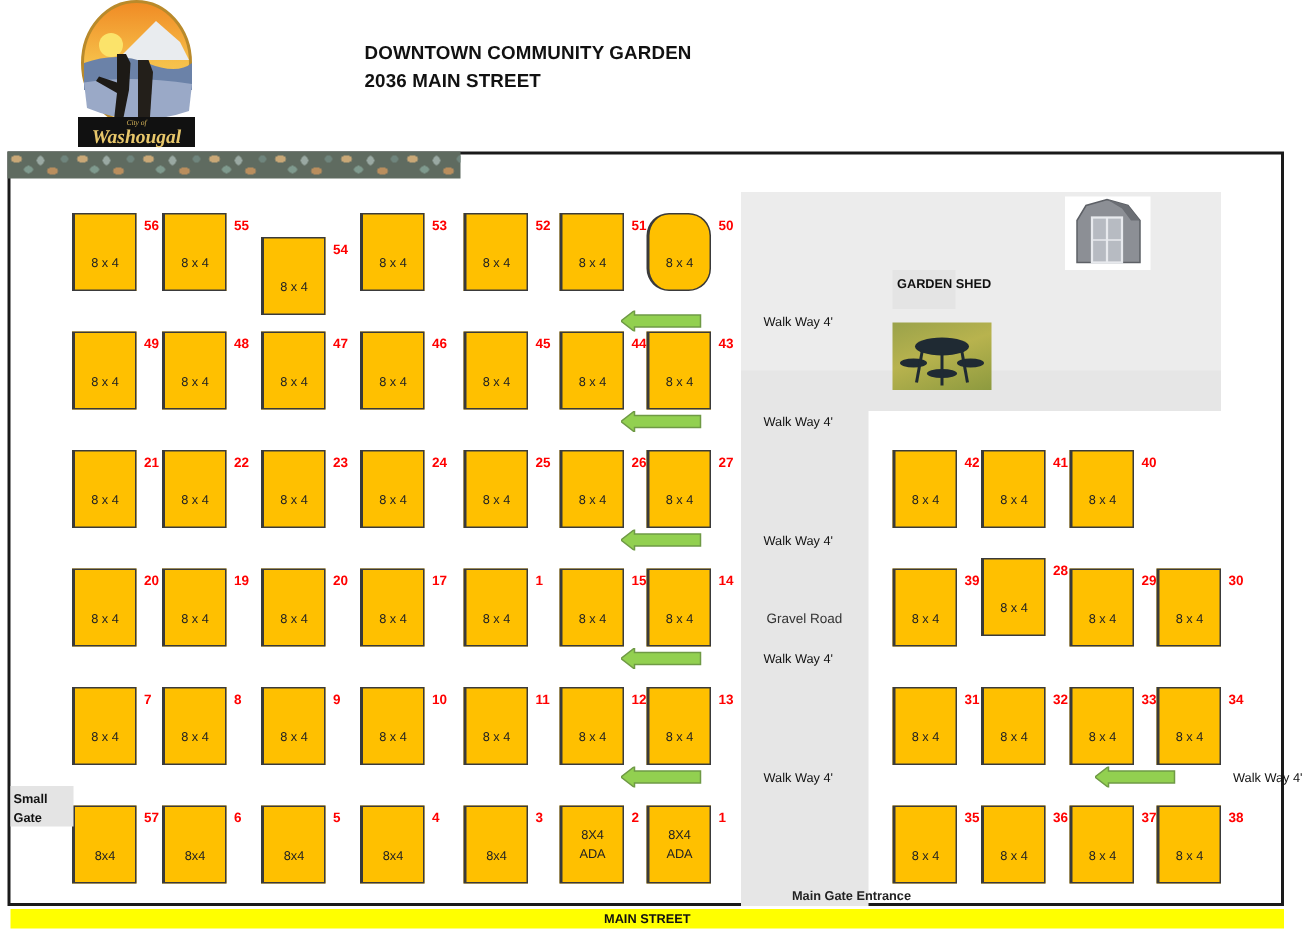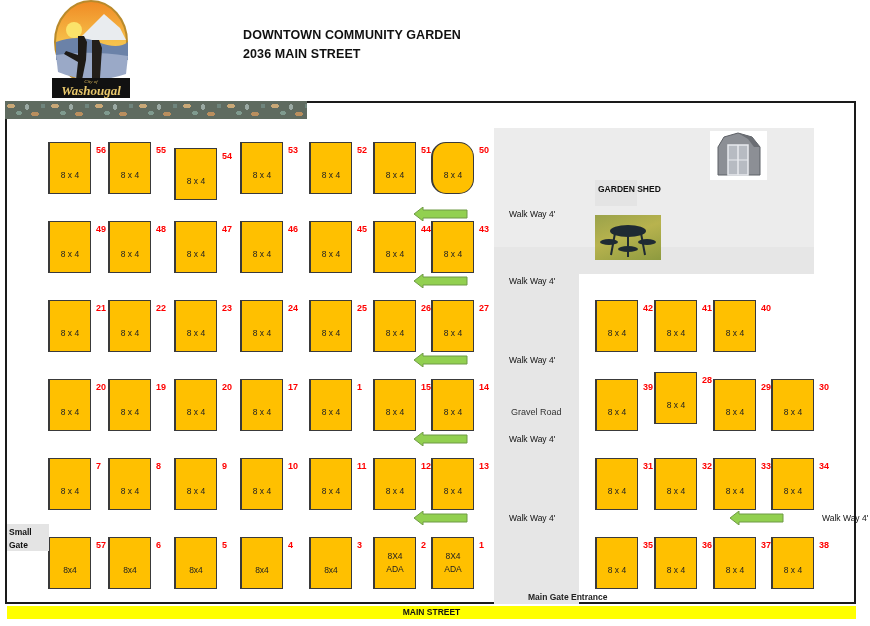--- a/index.html
+++ b/index.html
@@ -125,21 +125,21 @@
 
 <div id="plots">
     <div class="plot" style="left: 48px; top: 142px;">
       <div class="num">56</div>
       <div class="size">8 x 4</div>
     </div>
     <div class="plot" style="left: 108px; top: 142px;">
       <div class="num">55</div>
       <div class="size">8 x 4</div>
     </div>
-    <div class="plot" style="left: 174px; top: 148px; padding-left: 32px;">
+    <div class="plot" style="left: 174px; top: 158px; padding-left: 32px;">
       <div class="num">54</div>
       <div class="size">8 x 4</div>
     </div>
     <div class="plot" style="left: 240px; top: 142px;">
       <div class="num">53</div>
       <div class="size">8 x 4</div>
     </div>
     <div class="plot" style="left: 309px; top: 142px;">
       <div class="num">52</div>
       <div class="size">8 x 4</div>

